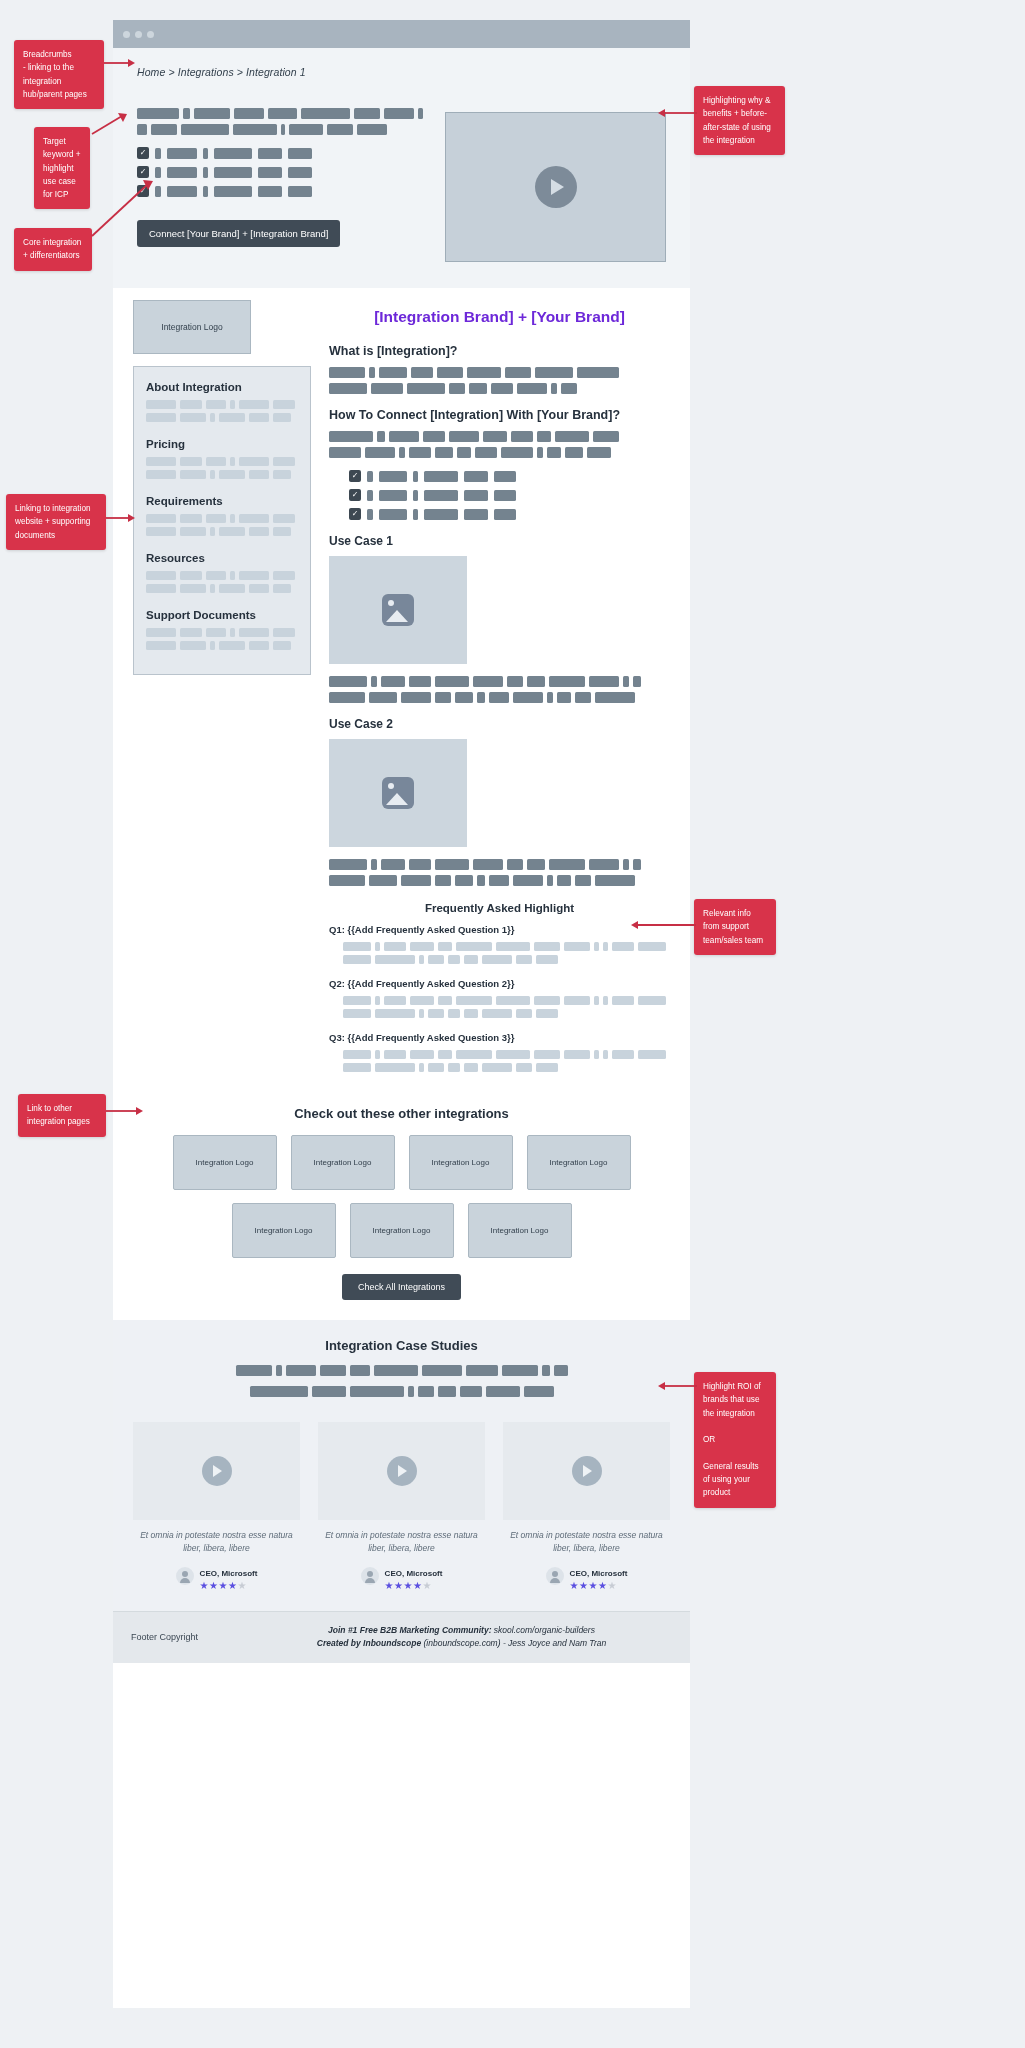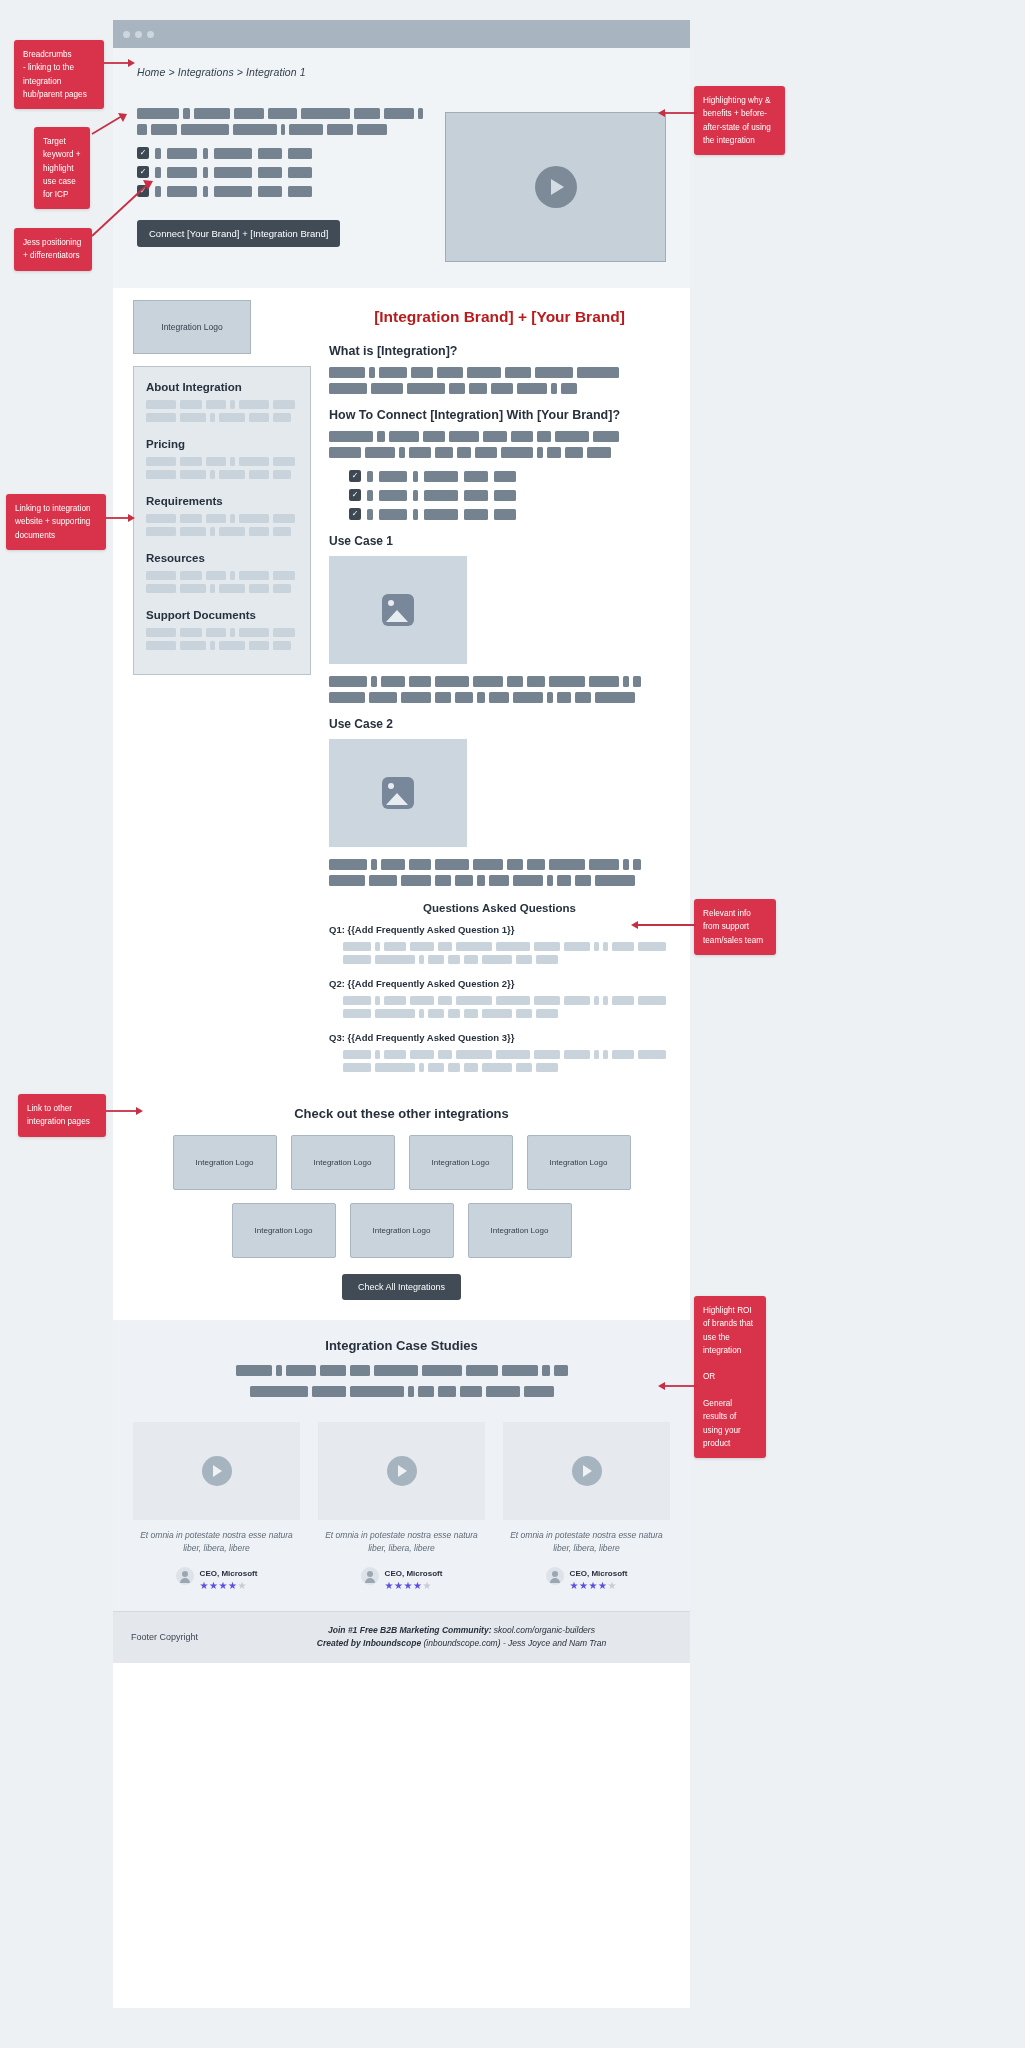--- a/index.html
+++ b/index.html
@@ -65,21 +65,21 @@
   .body-wrap { background: #fff; padding: 12px 20px 20px 20px; }
   .logo-box {
     width: 118px; height: 54px; background: #c9d3db; border: 1px solid #aab7c1;
     display: flex; align-items: center; justify-content: center;
     font-size: 8.5px; color: #33404d;
   }
   .cols { display: flex; gap: 18px; }
   .side-col { width: 178px; flex: 0 0 auto; }
   .main-col { flex: 1 1 auto; padding-top: 4px; }
   .brand-head {
-    font-size: 15.5px; font-weight: 700; color: #b91c1c; text-align: center;
+    font-size: 15.5px; font-weight: 700; color: #6d28d9; text-align: center;
     margin: 4px 0 18px 0;
   }
   .sidebar {
     margin-top: 12px; background: #e4e9ee; border: 1px solid #b9c3cc;
     padding: 14px 12px 20px 12px;
   }
   .side-h { font-size: 11.5px; font-weight: 700; color: #26313d; margin-bottom: 7px; }
   .side-block { margin-bottom: 16px; }
   .lbar { height: 9px; background: #c8d3dc; border-radius: 1.5px; }
   .lbar-row { display: flex; gap: 4px; margin-bottom: 4px; }
@@ -496,21 +496,21 @@
                 <i class="bar" style="width:8px"></i>
                 <i class="bar" style="width:20px"></i>
                 <i class="bar" style="width:30px"></i>
                 <i class="bar" style="width:6px"></i>
                 <i class="bar" style="width:14px"></i>
                 <i class="bar" style="width:16px"></i>
                 <i class="bar" style="width:40px"></i>
               </div>
           </div>
 
-          <div class="faq-title">Questions Asked Questions</div>
+          <div class="faq-title">Frequently Asked Highlight</div>
           <div class="faq-block">
             <div class="faq-q">Q1: {{Add Frequently Asked Question 1}}</div>
             <div style="margin-left:14px">
               <div class="lbar-row">
                   <i class="lbar" style="width:28px"></i>
                   <i class="lbar" style="width:5px"></i>
                   <i class="lbar" style="width:22px"></i>
                   <i class="lbar" style="width:24px"></i>
                   <i class="lbar" style="width:14px"></i>
                   <i class="lbar" style="width:36px"></i>
@@ -705,21 +705,21 @@
   </div>
 
   <div class="anno" style="left:34px; top:127px; width:56px; white-space:pre-line;">Target keyword + highlight use case for ICP</div>
   <div class="arrow" style="left:90px; top:112px;">
     <svg width="40" height="24">
         <path d="M2 22 L32 4" stroke="#c72f45" stroke-width="1.8" fill="none"></path>
         <path d="M28 1 L37 2 L33 10 Z" fill="#c72f45"></path>
       </svg>
   </div>
 
-  <div class="anno" style="left:14px; top:228px; width:78px; white-space:pre-line;">Jess positioning + differentiators</div>
+  <div class="anno" style="left:14px; top:228px; width:78px; white-space:pre-line;">Core integration + differentiators</div>
   <div class="arrow" style="left:90px; top:178px;">
     <svg width="66" height="62">
         <path d="M2 58 L58 6" stroke="#c72f45" stroke-width="1.8" fill="none"></path>
         <path d="M53 2 L63 3 L58 12 Z" fill="#c72f45"></path>
       </svg>
   </div>
 
   <div class="anno" style="left:6px; top:494px; width:100px; white-space:pre-line;">Linking to integration website + supporting documents</div>
   <div class="arrow" style="left:106px; top:512px;">
     <svg width="30" height="12">
@@ -745,21 +745,21 @@
   </div>
 
   <div class="anno" style="left:694px; top:899px; width:82px; white-space:pre-line;">Relevant info from support team/sales team</div>
   <div class="arrow" style="left:628px; top:919px;">
     <svg width="70" height="12">
         <path d="M10 6 L68 6" stroke="#c72f45" stroke-width="1.8" fill="none"></path>
         <path d="M10 2 L3 6 L10 10 Z" fill="#c72f45"></path>
       </svg>
   </div>
 
-  <div class="anno" style="left:694px; top:1296px; width:72px; white-space:pre-line;">Highlight ROI of brands that use the integration
+  <div class="anno" style="left:694px; top:1372px; width:82px; white-space:pre-line;">Highlight ROI of brands that use the integration
 
 OR
 
 General results of using your product</div>
   <div class="arrow" style="left:655px; top:1380px;">
     <svg width="42" height="12">
         <path d="M10 6 L42 6" stroke="#c72f45" stroke-width="1.8" fill="none"></path>
         <path d="M10 2 L3 6 L10 10 Z" fill="#c72f45"></path>
       </svg>
   </div>

